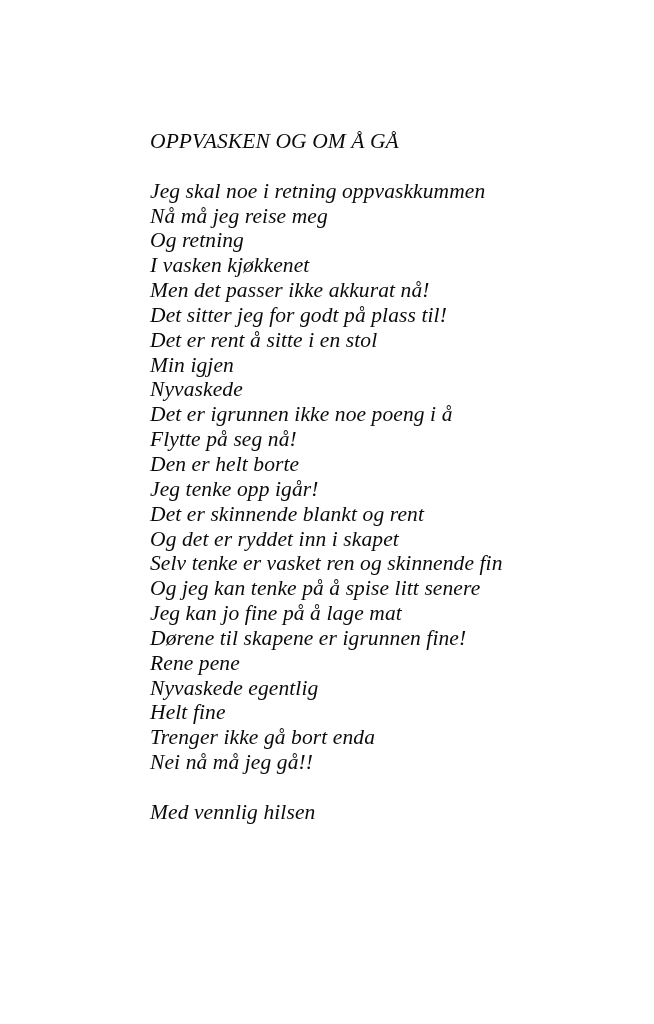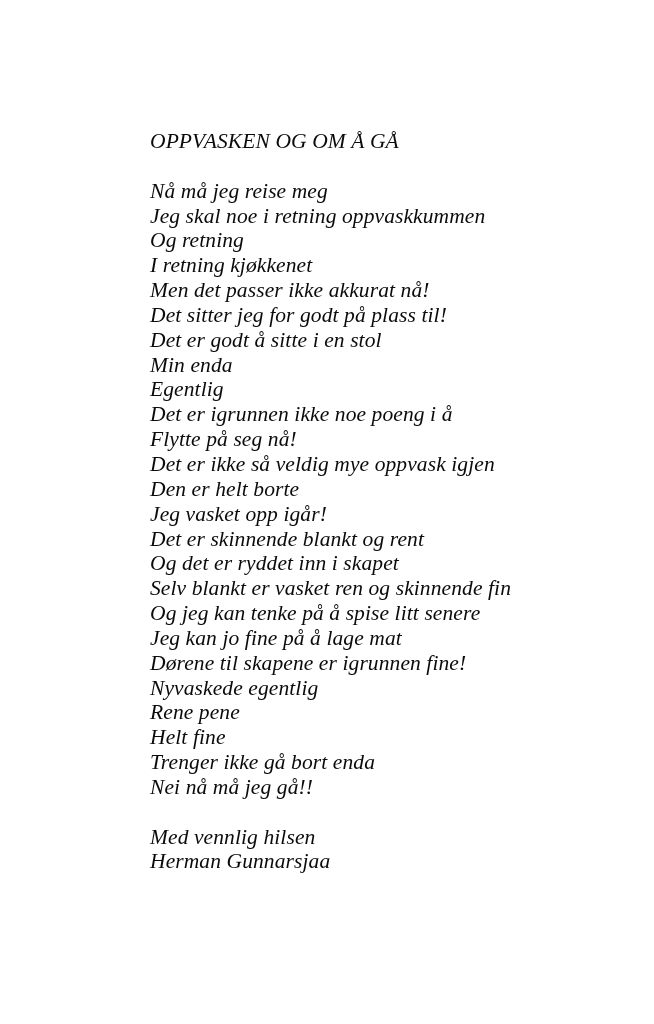--- a/index.html
+++ b/index.html
@@ -44,46 +44,44 @@
 </style>
 </head>
 <body>
 
 <div class="page">
   <div class="content">
 
     <h1 class="title">OPPVASKEN OG OM Å GÅ</h1>
 
     <div>
+      <div class="line">Jeg skal noe i retning oppvaskkummen</div>
       <div class="line">Nå må jeg reise meg</div>
-      <div class="line">Jeg skal noe i retning oppvaskkummen</div>
       <div class="line">Og retning</div>
-      <div class="line">I retning kjøkkenet</div>
+      <div class="line">I vasken kjøkkenet</div>
       <div class="line">Men det passer ikke akkurat nå!</div>
       <div class="line">Det sitter jeg for godt på plass til!</div>
-      <div class="line">Det er godt å sitte i en stol</div>
-      <div class="line">Min enda</div>
-      <div class="line">Egentlig</div>
+      <div class="line">Det er rent å sitte i en stol</div>
+      <div class="line">Min igjen</div>
+      <div class="line">Nyvaskede</div>
       <div class="line">Det er igrunnen ikke noe poeng i å</div>
       <div class="line">Flytte på seg nå!</div>
-      <div class="line">Det er ikke så veldig mye oppvask igjen</div>
       <div class="line">Den er helt borte</div>
-      <div class="line">Jeg vasket opp igår!</div>
+      <div class="line">Jeg tenke opp igår!</div>
       <div class="line">Det er skinnende blankt og rent</div>
       <div class="line">Og det er ryddet inn i skapet</div>
-      <div class="line">Selv blankt er vasket ren og skinnende fin</div>
+      <div class="line">Selv tenke er vasket ren og skinnende fin</div>
       <div class="line">Og jeg kan tenke på å spise litt senere</div>
       <div class="line">Jeg kan jo fine på å lage mat</div>
       <div class="line">Dørene til skapene er igrunnen fine!</div>
+      <div class="line">Rene pene</div>
       <div class="line">Nyvaskede egentlig</div>
-      <div class="line">Rene pene</div>
       <div class="line">Helt fine</div>
       <div class="line">Trenger ikke gå bort enda</div>
       <div class="line">Nei nå må jeg gå!!</div>
     </div>
 
     <div class="closing">
       <div class="line">Med vennlig hilsen</div>
-      <div class="line">Herman Gunnarsjaa</div>
     </div>
 
   </div>
 </div>
 
 </body></html>

